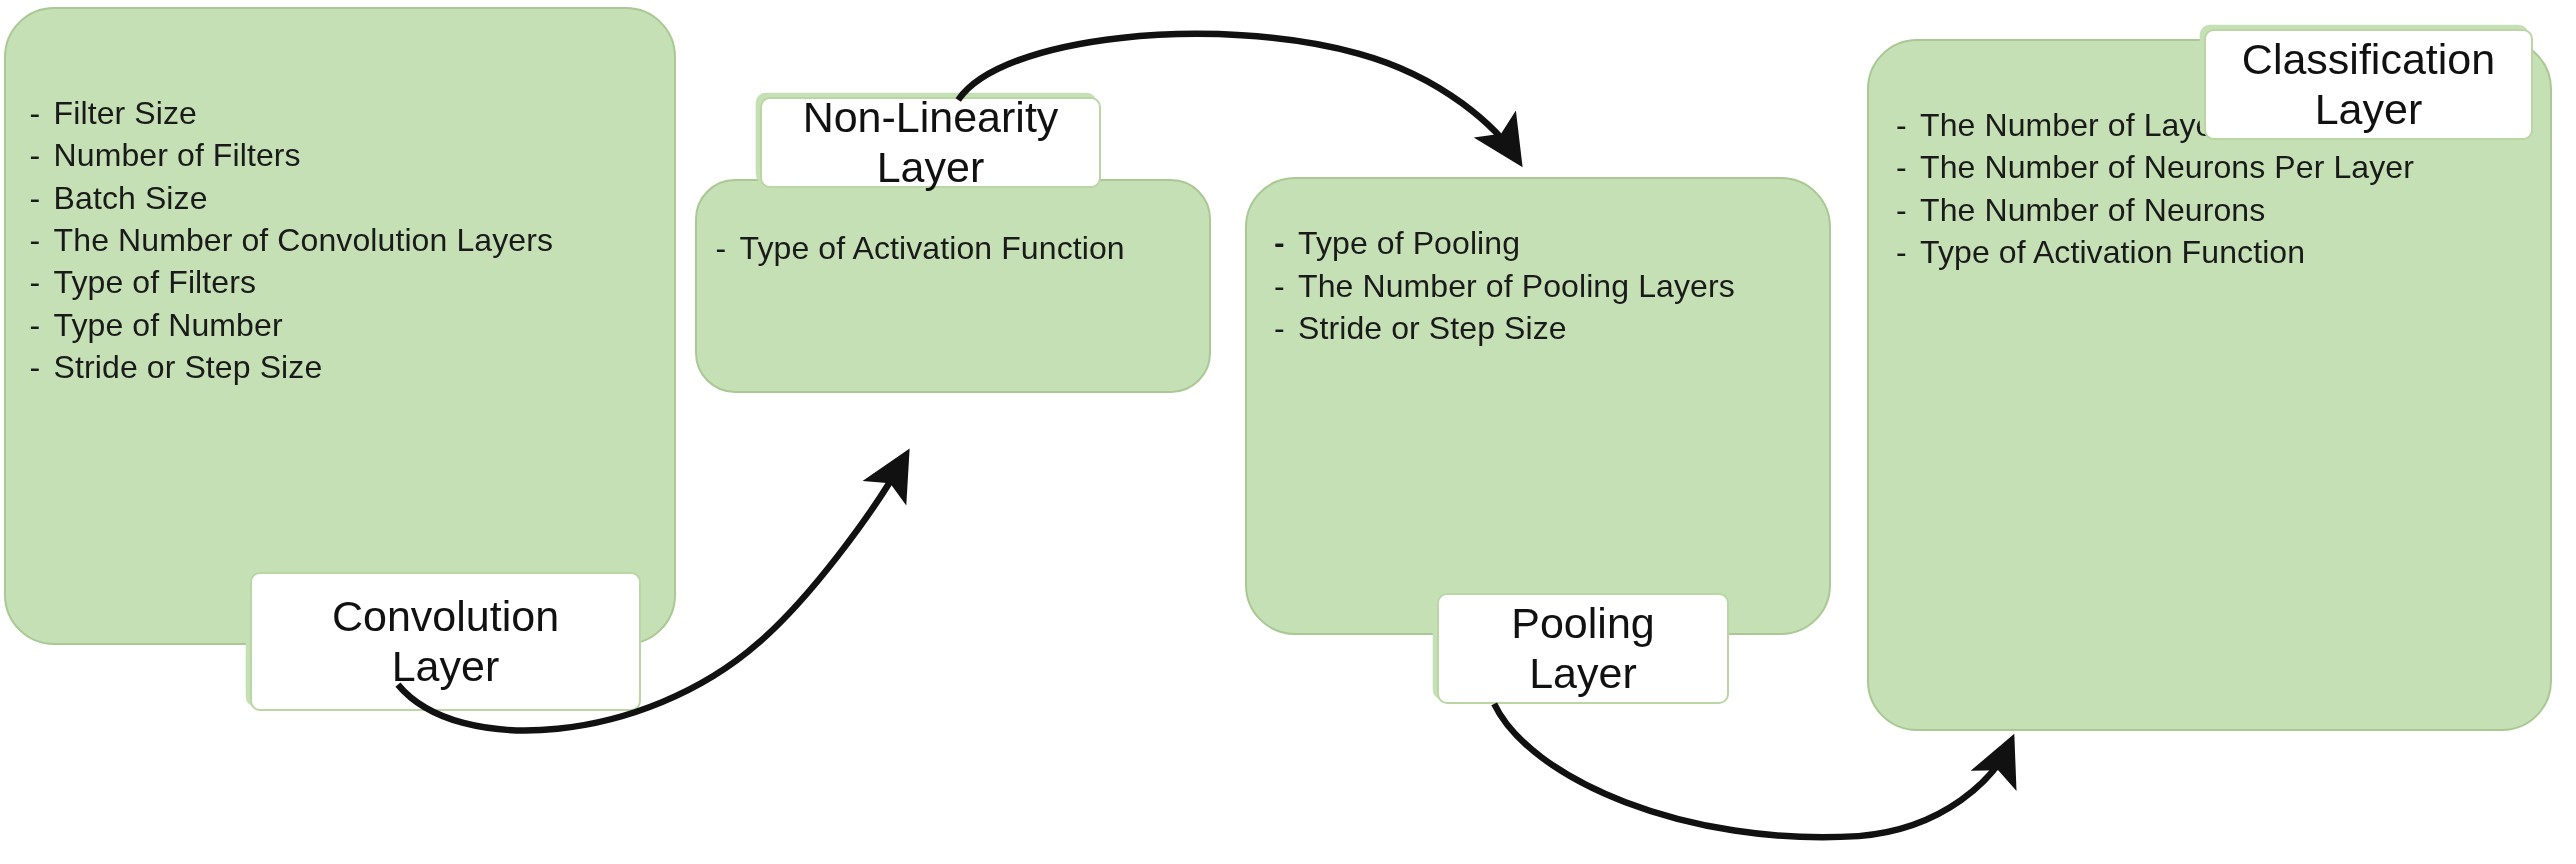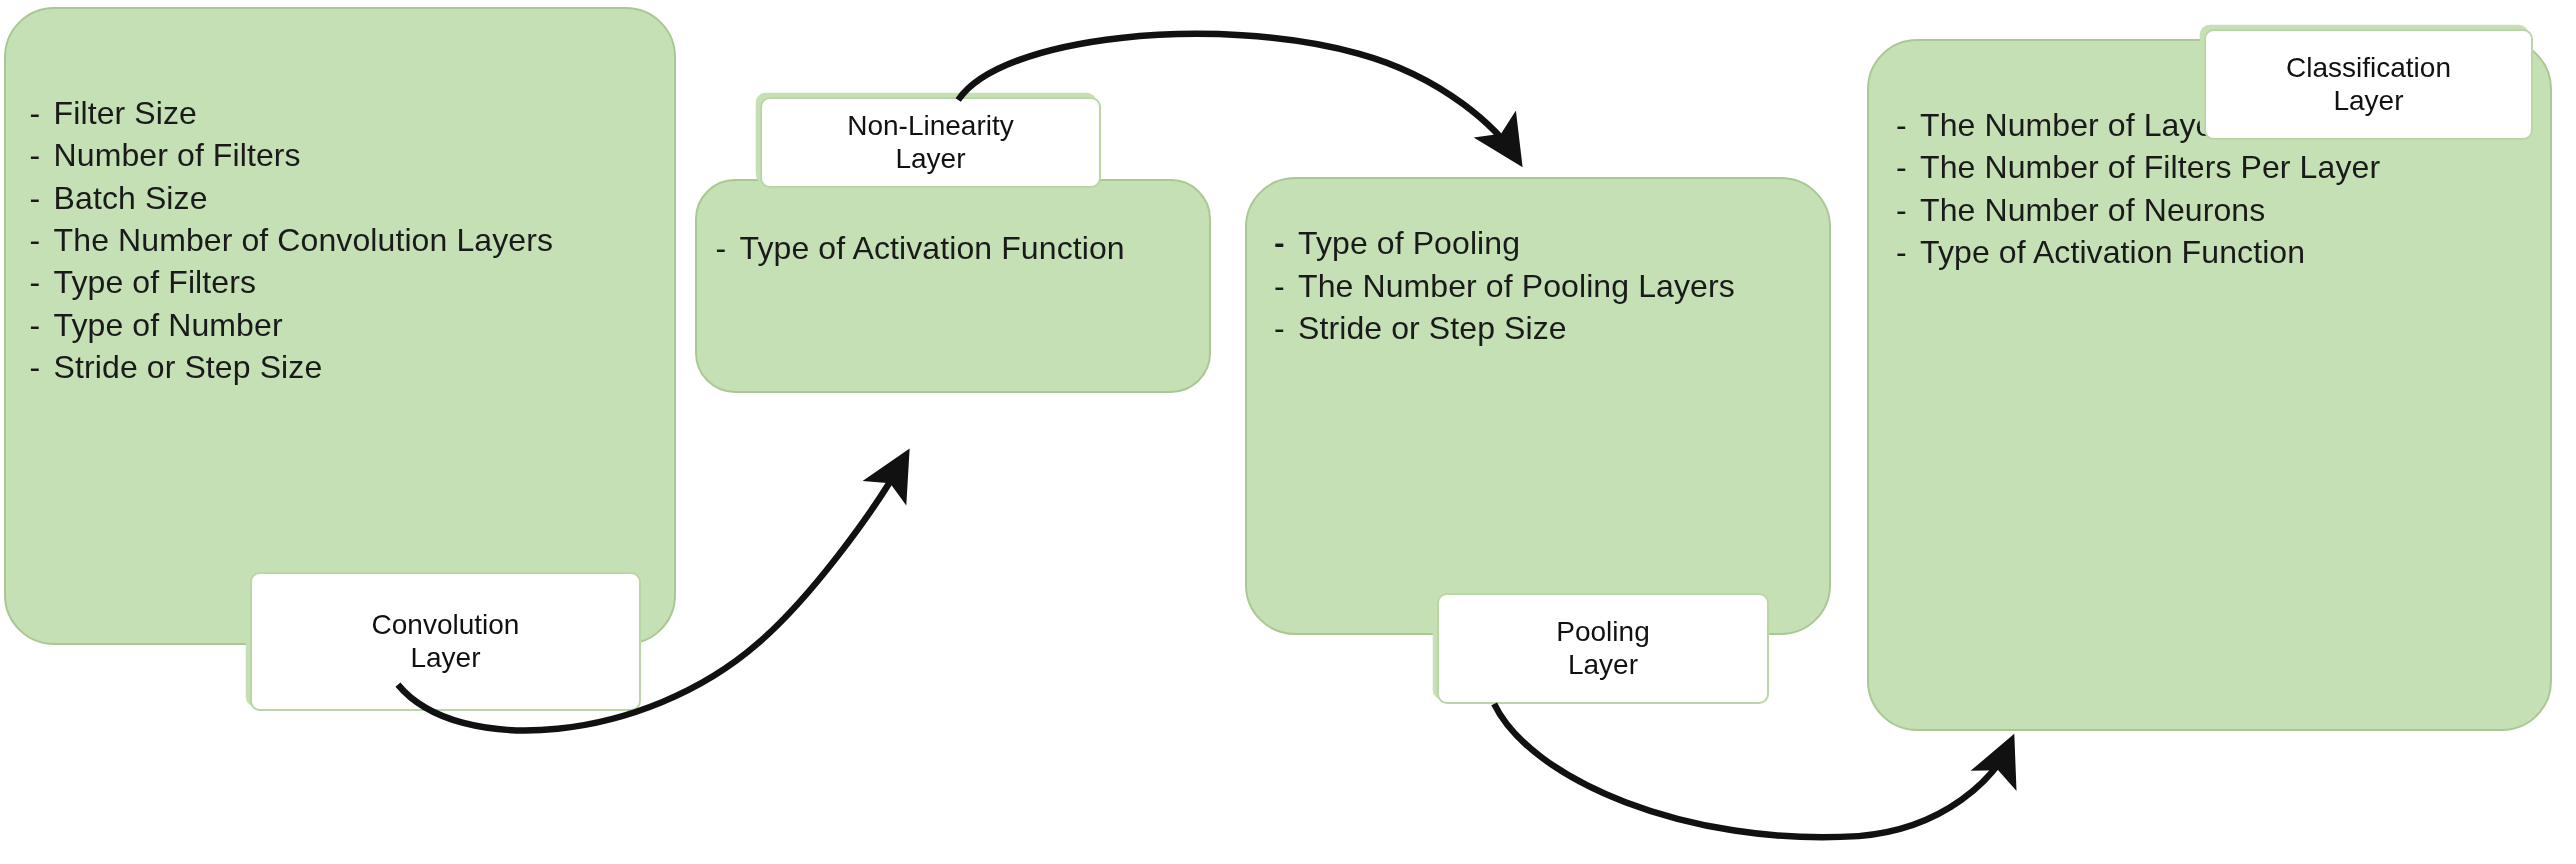--- a/index.html
+++ b/index.html
@@ -55,21 +55,21 @@
   .tab {
     position: absolute;
     background: #ffffff;
     border: 2.1px solid #b9d6a4;
     border-radius: 10px;
     box-sizing: border-box;
     display: flex;
     align-items: center;
     justify-content: center;
     text-align: center;
-    font-size: 28px;
+    font-size: 43px;
     line-height: 1.16;
     color: #111111;
     box-shadow: -4.3px -4.3px 0 0 #c5e0b4;
     z-index: 5;
   }
   .tab span { display: block; }
 
   
   #arrows {
     position: absolute;
@@ -109,41 +109,41 @@
       <li><span class="dash">-</span></li>
       <li><span class="dash">-</span><span>Type of Pooling</span></li>
       <li><span class="dash">-</span><span>The Number of Pooling Layers</span></li>
       <li><span class="dash">-</span><span>Stride or Step Size</span></li>
     </ul>
   </div>
 
   <div class="panel" style="left:1867px; top:39px; width:685px; height:692px;">
     <ul class="panel-list" style="top:64px; left:27px; right:29px;">
       <li><span class="dash">-</span><span>The Number of Layers to Use</span></li>
-      <li><span class="dash">-</span><span>The Number of Filters Per Layer</span></li>
+      <li><span class="dash">-</span><span>The Number of Neurons Per Layer</span></li>
       <li><span class="dash">-</span><span>The Number of Neurons</span></li>
       <li><span class="dash">-</span><span>Type of Activation Function</span></li>
     </ul>
   </div>
 
   <div class="tab" style="left:250px; top:572px; width:391px; height:139px;">
     <div>
       <span>Convolution</span>
       <span>Layer</span>
     </div>
   </div>
 
   <div class="tab" style="left:760px; top:97px; width:341px; height:91px;">
     <div>
       <span>Non-Linearity</span>
       <span>Layer</span>
     </div>
   </div>
 
-  <div class="tab" style="left:1437px; top:593px; width:332px; height:111px;align-items:center;">
+  <div class="tab" style="left:1437px; top:593px; width:292px; height:111px;align-items:center;">
     <div>
       <span>Pooling</span>
       <span>Layer</span>
     </div>
   </div>
 
   <div class="tab" style="left:2204px; top:29px; width:329px; height:111px;">
     <div>
       <span>Classification</span>
       <span>Layer</span>

